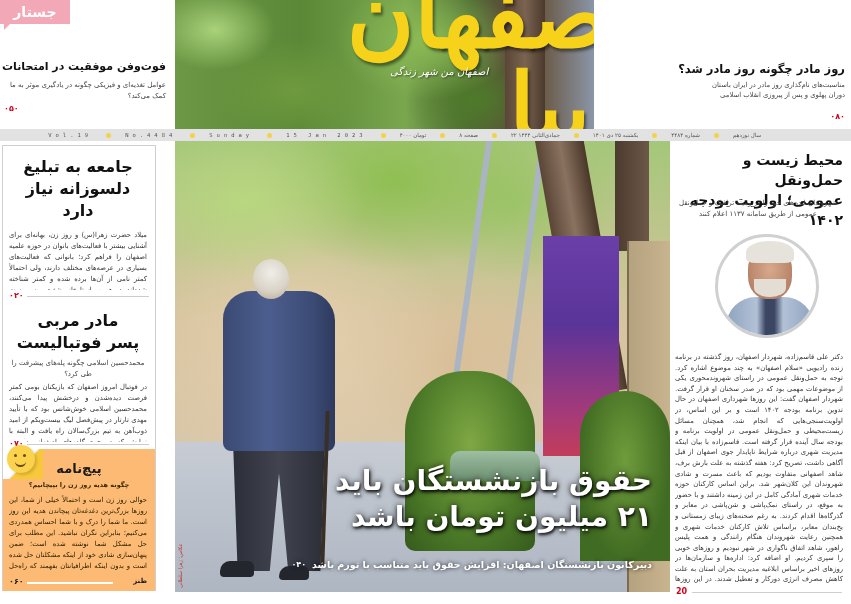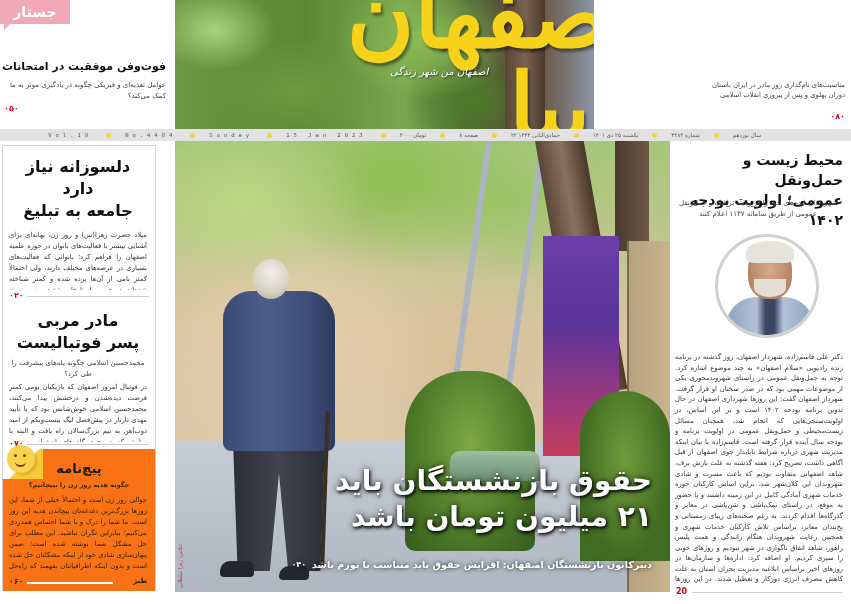--- a/index.html
+++ b/index.html
@@ -99,21 +99,21 @@
     position:absolute; left:2px; top:145px; width:154px; height:446px;
     border: 1px solid #cfcfcf; background:#ffffff;
   }
   .lb-title { position:absolute; right:8px; direction:rtl; text-align:center; font-weight:bold; color:#111; width:138px; }
   .lb-text { position:absolute; right:8px; width:138px; direction:rtl; text-align:justify; color:#333; font-size:6.8px; line-height:11px; }
   .lb-sub { position:absolute; right:8px; width:138px; direction:rtl; text-align:center; color:#444; font-size:7px; line-height:11px; }
   .lb-rule { position:absolute; left:6px; width:140px; height:1px; background:#cccccc; }
   .lb-ref { position:absolute; left:6px; font-size:8px; font-weight:bold; color:#d0021b; background:#fff; padding-right:3px; }
 
   .yellow-box {
-    position:absolute; left:0; top:303px; width:152px; height:142px; background:#f97316;
+    position:absolute; left:0; top:303px; width:152px; height:142px; background:#fdba74;
   }
   .smiley {
     position:absolute; left:4px; top:-4px; width:28px; height:28px; border-radius:50%;
     background:#fbd24c; box-shadow: 2px 2px 3px rgba(0,0,0,0.15);
   }
   .smiley::before { content:""; position:absolute; left:7px; top:9px; width:3px; height:3px; border-radius:50%; background:#6b4a10; box-shadow: 9px 0 0 #6b4a10; }
   .smiley::after { content:""; position:absolute; left:8px; top:14px; width:11px; height:6px; border-bottom:2px solid #6b4a10; border-radius: 0 0 8px 8px; }
   .curl { position:absolute; left:0; top:0; width:40px; height:30px; background: linear-gradient(135deg, #ffffff 0%, #ffffff 48%, #e9e9e9 52%, #f7c93a 53%); }
   .yb-title { position:absolute; right:0; width:152px; top:12px; text-align:center; font-weight:bold; font-size:13px; direction:rtl; color:#1a1a1a; }
   .yb-sub { position:absolute; right:0; width:152px; top:32px; text-align:center; font-weight:bold; font-size:6.5px; direction:rtl; color:#3a2b00; }
@@ -205,22 +205,22 @@
 <div class="left-top">
   <div class="jostar">جستار</div>
   <div class="side-title" style="right:4px; top:60px; font-size:11px;">فوت‌وفن موفقیت در امتحانات</div>
   <div class="side-text" style="right:4px; top:80px; width:160px;">عوامل تغذیه‌ای و فیزیکی چگونه در یادگیری موثر به ما کمک می‌کند؟</div>
   <div class="page-ref" style="left:4px; top:104px;">۰۵۰</div>
 </div>
 
 <div class="left-box">
 
   <div class="lb-title" style="top:10px; font-size:16px; line-height:22px;">
+    <div>جامعه به تبلیغ</div>
     <div>دلسوزانه نیاز دارد</div>
-    <div>جامعه به تبلیغ</div>
   </div>
   <div class="lb-text" style="top:84px; height:60px; overflow:hidden;">میلاد حضرت زهرا(س) و روز زن، بهانه‌ای برای آشنایی بیشتر با فعالیت‌های بانوان در حوزه علمیه اصفهان را فراهم کرد؛ بانوانی که فعالیت‌های بسیاری در عرصه‌های مختلف دارند، ولی احتمالاً کمتر نامی از آن‌ها برده شده و کمتر شناخته شده‌اند. در همین راستا خانم شفیعی، سرپرست حوزه علمیه بانوان، در گفت‌وگو با خبرنگار اصفهان زیبا گفت: حوزه خواهران ...</div>
   <div class="lb-rule" style="top:150px;"></div>
   <div class="lb-ref" style="top:145px;">۰۲۰</div>
 
   <div class="lb-title" style="top:164px; font-size:16px; line-height:22px;">
     <div>مادر مربی</div>
     <div>پسر فوتبالیست</div>
   </div>
   <div class="lb-sub" style="top:212px;">محمدحسین اسلامی چگونه پله‌های پیشرفت را طی کرد؟</div>
@@ -234,20 +234,21 @@
     <div class="yb-title">پیچ‌نامه</div>
     <div class="yb-sub">چگونه هدیه روز زن را بپیچانیم؟</div>
     <div class="yb-text" style="height:78px; overflow:hidden;">حوالی روز زن است و احتمالاً خیلی از شما، این روزها بزرگ‌ترین دغدغه‌تان پیچاندن هدیه این روز است. ما شما را درک و با شما احساس همدردی می‌کنیم؛ بنابراین نگران نباشید. این مطلب برای حل مشکل شما نوشته شده است؛ ضمن پنهان‌سازی شادی خود از اینکه مشکلتان حل شده است و بدون اینکه اطرافیانتان بفهمند که راه‌حل پیچاندن کادوی روز زن در دستان شماست، این مطلب را ...</div>
     <div class="yb-rule"></div>
     <div class="yb-ref">۰۶۰</div>
     <div class="yb-tag">طنز</div>
   </div>
 </div>
 
 <div class="right-col">
+  <div class="rc-title-top">روز مادر چگونه روز مادر شد؟</div>
   <div class="rc-text-top">مناسبت‌های نام‌گذاری روز مادر در ایران باستان دوران پهلوی و پس از پیروزی انقلاب اسلامی</div>
   <div class="rc-ref-top">۰۸۰</div>
 
   <div class="rc-headline">
     <div>محیط زیست و حمل‌ونقل</div>
     <div>عمومی؛ اولویت بودجه ۱۴۰۲</div>
   </div>
   <div class="rc-lead">شهروندان ایده‌های خود را در زمینه ترافیک و حمل‌ونقل عمومی از طریق سامانه ۱۱۳۷ اعلام کنند</div>
 
   <div class="portrait-ring">

